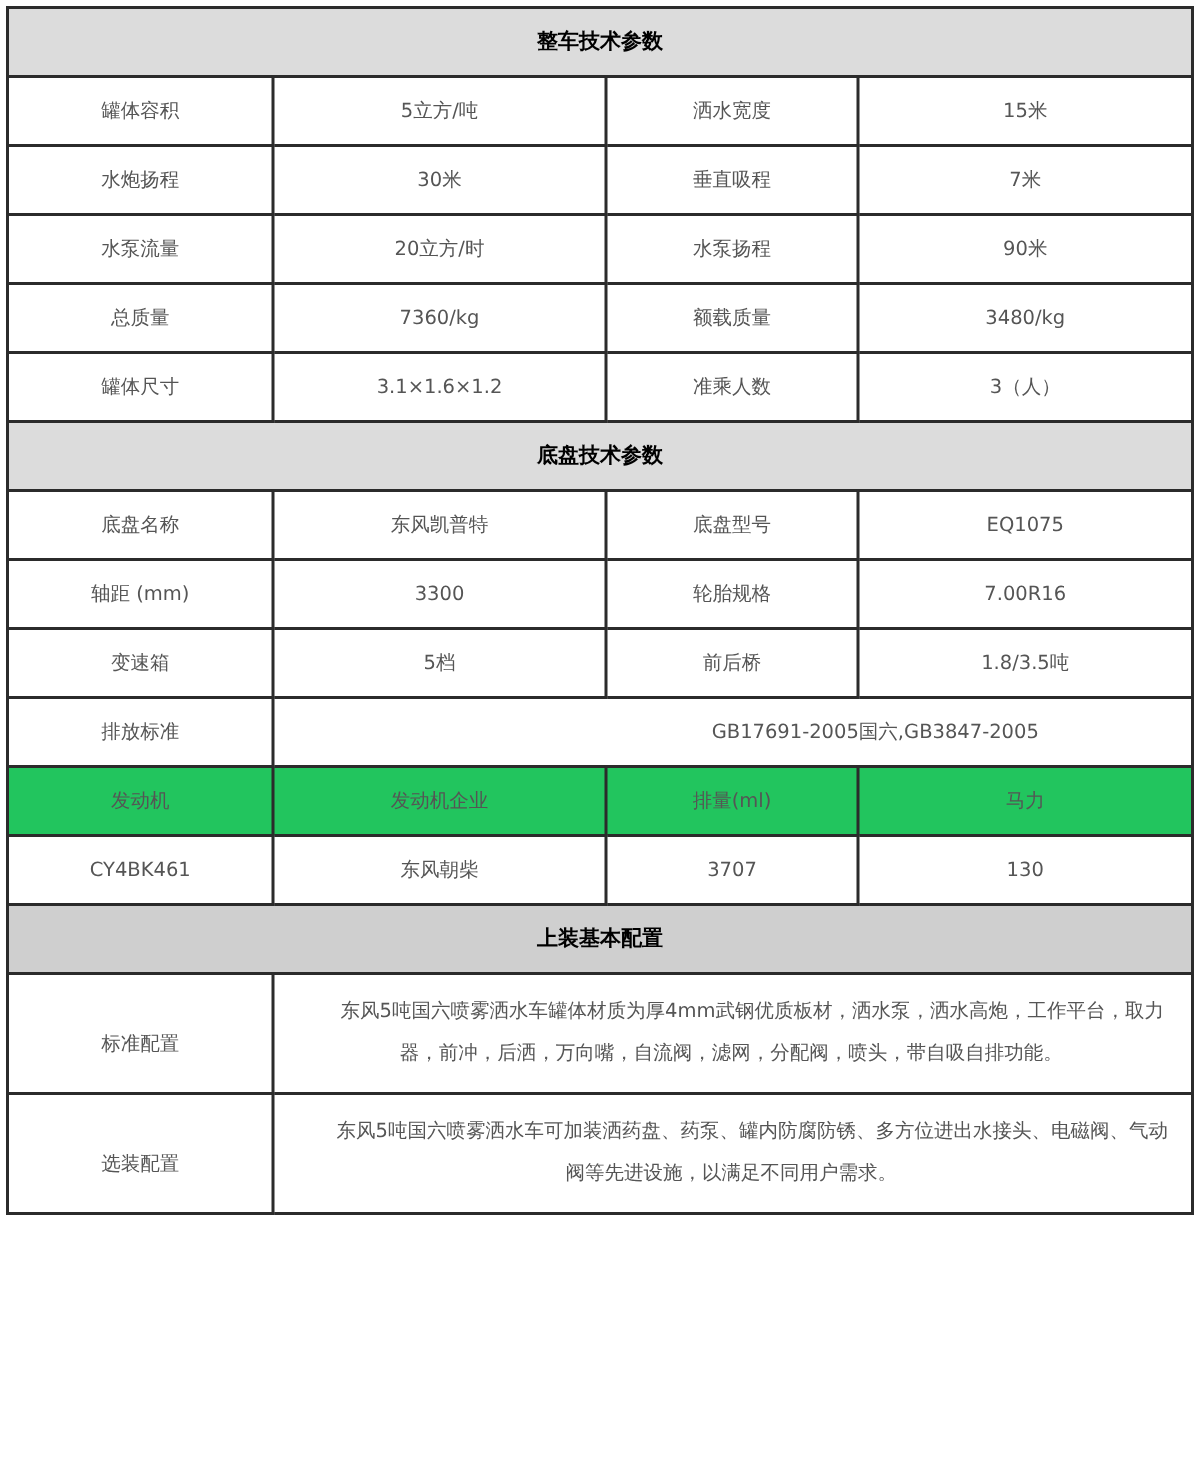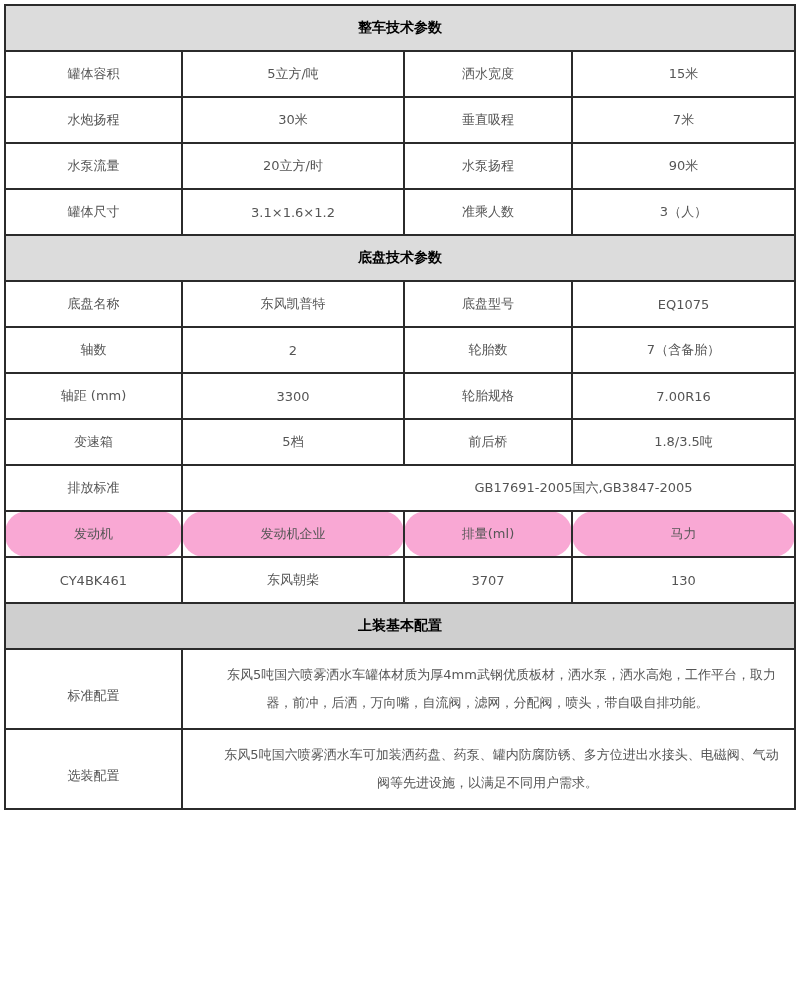--- a/index.html
+++ b/index.html
@@ -11,21 +11,21 @@
   }
   table.spec td {
     border: 2px solid #2b2b2b;
     text-align: center; vertical-align: middle;
     height: 44px; padding: 0 6px;
   }
   tr.section td {
     background: #dcdcdc; color: #000000; font-weight: bold; font-size: 14px;
   }
   tr.section.dark td { background: #cfcfcf; }
-  tr.subhead td { background: #f9a8d4; color: #555555; border-radius: 22px; }
+  tr.subhead td { background: #22c55e; color: #555555; }
   td.span3 { text-align: left; padding-left: 196px !important; }
   td.para {
     text-align: center; line-height: 28px; padding: 6px 14px 6px 12px !important;
     height: auto !important;
   }
   td.para span.indent { display: inline-block; width: 28px; }
   tr.tall td { height: 64px; }
   tr.tall2 td { height: 64px; }
   td.label-col { vertical-align: top; padding-top: 14px !important; }
 </style>
@@ -55,40 +55,40 @@
       <td>垂直吸程</td>
       <td>7米</td>
     </tr>
     <tr>
       <td>水泵流量</td>
       <td>20立方/时</td>
       <td>水泵扬程</td>
       <td>90米</td>
     </tr>
     <tr>
+      <td>总质量</td>
+      <td>7360/kg</td>
+      <td>额载质量</td>
+      <td>3480/kg</td>
+    </tr>
+    <tr>
       <td>罐体尺寸</td>
       <td>3.1×1.6×1.2</td>
       <td>准乘人数</td>
       <td>3（人）</td>
     </tr>
 
     <tr class="section">
       <td colspan="4">底盘技术参数</td>
     </tr>
     <tr>
       <td>底盘名称</td>
       <td>东风凯普特</td>
       <td>底盘型号</td>
       <td>EQ1075</td>
-    </tr>
-    <tr>
-      <td>轴数</td>
-      <td>2</td>
-      <td>轮胎数</td>
-      <td>7（含备胎）</td>
     </tr>
     <tr>
       <td>轴距 (mm)</td>
       <td>3300</td>
       <td>轮胎规格</td>
       <td>7.00R16</td>
     </tr>
     <tr>
       <td>变速箱</td>
       <td>5档</td>

